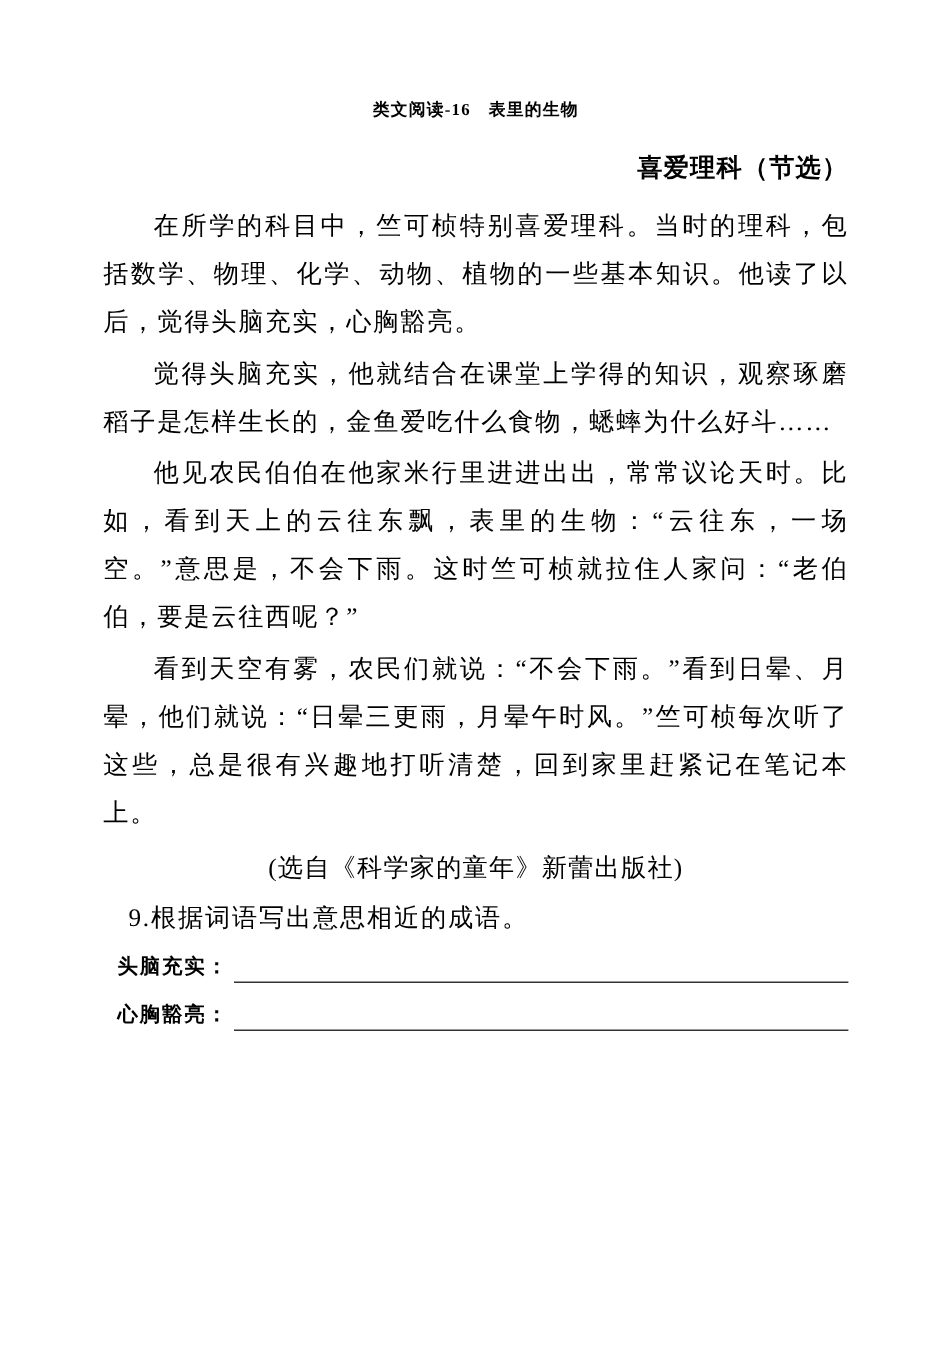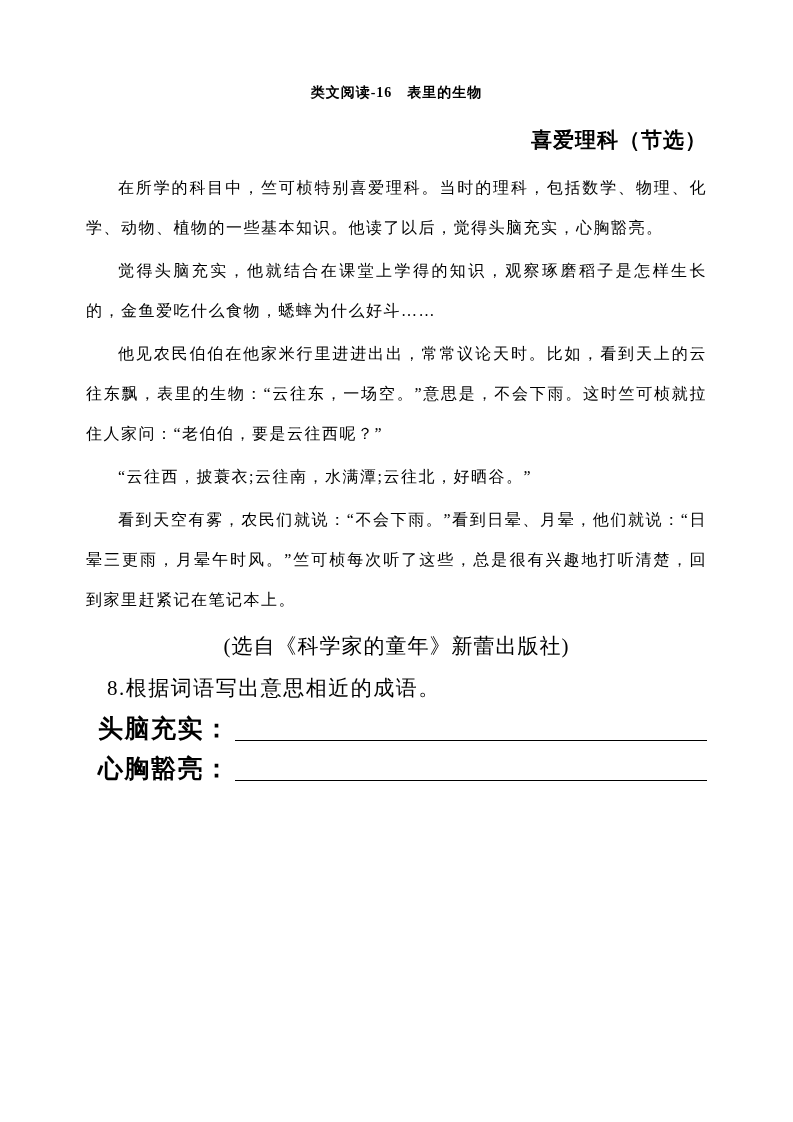--- a/index.html
+++ b/index.html
@@ -29,21 +29,21 @@
     letter-spacing: 1px;
   }
   .doc-subtitle {
     text-align: right;
     font-size: 21px;
     line-height: 28px;
     margin: 0 0 14px 0;
     letter-spacing: 1px;
   }
   .para {
-    font-size: 16px;
+    font-size: 21px;
     line-height: 40px;
     margin: 3px 0;
     text-indent: 2em;
     text-align: justify;
     letter-spacing: 1.5px;
   }
   .attribution {
     font-size: 21px;
     line-height: 40px;
     margin: 6px 0 2px 0;
@@ -52,21 +52,22 @@
   }
   .question {
     font-size: 21px;
     line-height: 40px;
     margin: 2px 0;
     text-indent: 1em;
     letter-spacing: 1.5px;
   }
   .fill-row {
     display: flex;
-    font-size: 25px;
+    align-items: flex-end;
+    font-size: 17px;
     line-height: 38px;
     margin: 2px 0;
     padding-left: 12px;
     letter-spacing: 1.5px;
   }
   .fill-label {
     white-space: nowrap;
     font-weight: bold;
   }
   .fill-line {
@@ -82,26 +83,25 @@
 
 <div class="page">
 
   <h1 class="doc-title">类文阅读-16　表里的生物</h1>
 
   <h2 class="doc-subtitle">喜爱理科（节选）</h2>
 
   <p class="para">在所学的科目中，竺可桢特别喜爱理科。当时的理科，包括数学、物理、化学、动物、植物的一些基本知识。他读了以后，觉得头脑充实，心胸豁亮。</p>
   <p class="para">觉得头脑充实，他就结合在课堂上学得的知识，观察琢磨稻子是怎样生长的，金鱼爱吃什么食物，蟋蟀为什么好斗……</p>
   <p class="para">他见农民伯伯在他家米行里进进出出，常常议论天时。比如，看到天上的云往东飘，表里的生物：“云往东，一场空。”意思是，不会下雨。这时竺可桢就拉住人家问：“老伯伯，要是云往西呢？”</p>
-  <p class="para">“云往西，披蓑衣;云往南，水满潭;云往北，好晒谷。”</p>
   <p class="para">看到天空有雾，农民们就说：“不会下雨。”看到日晕、月晕，他们就说：“日晕三更雨，月晕午时风。”竺可桢每次听了这些，总是很有兴趣地打听清楚，回到家里赶紧记在笔记本上。</p>
 
   <p class="attribution">(选自《科学家的童年》新蕾出版社)</p>
 
-  <p class="question">8.根据词语写出意思相近的成语。</p>
+  <p class="question">9.根据词语写出意思相近的成语。</p>
 
   <div class="fill-row">
     <span class="fill-label">头脑充实：</span>
     <span class="fill-line"></span>
   </div>
 
   <div class="fill-row">
     <span class="fill-label">心胸豁亮：</span>
     <span class="fill-line"></span>
   </div>

